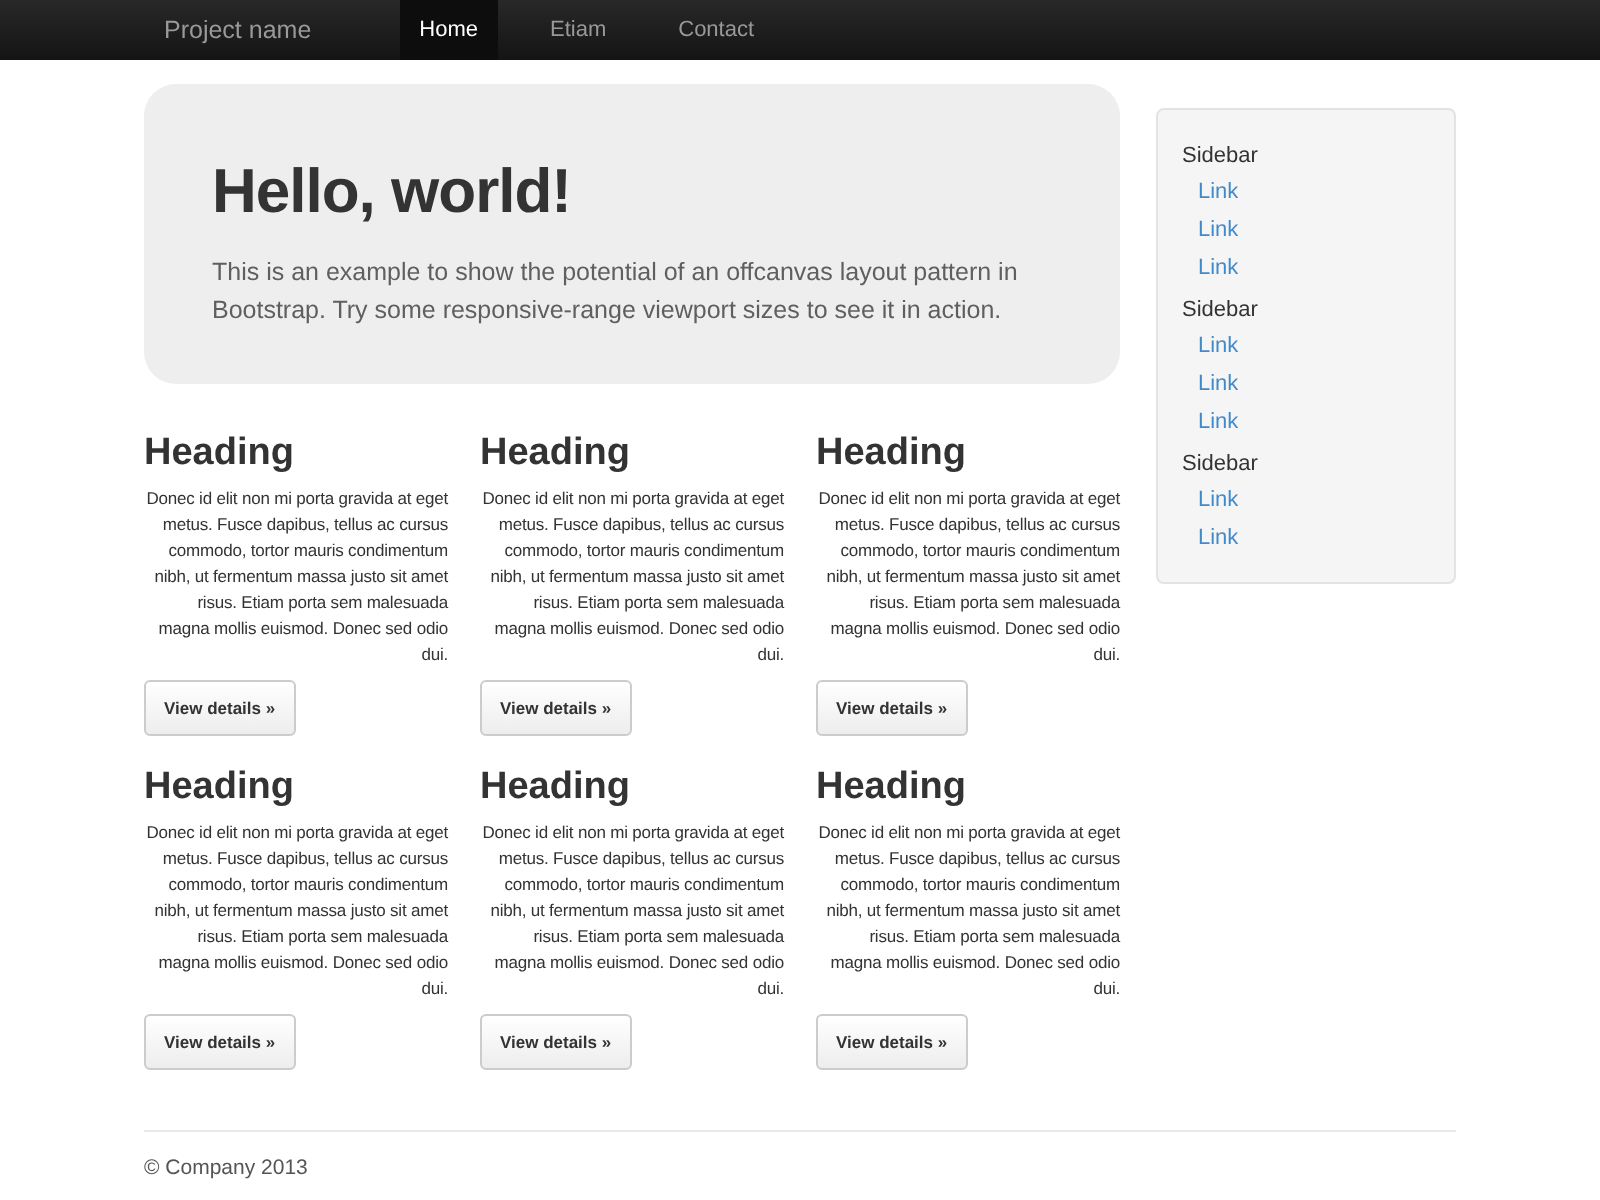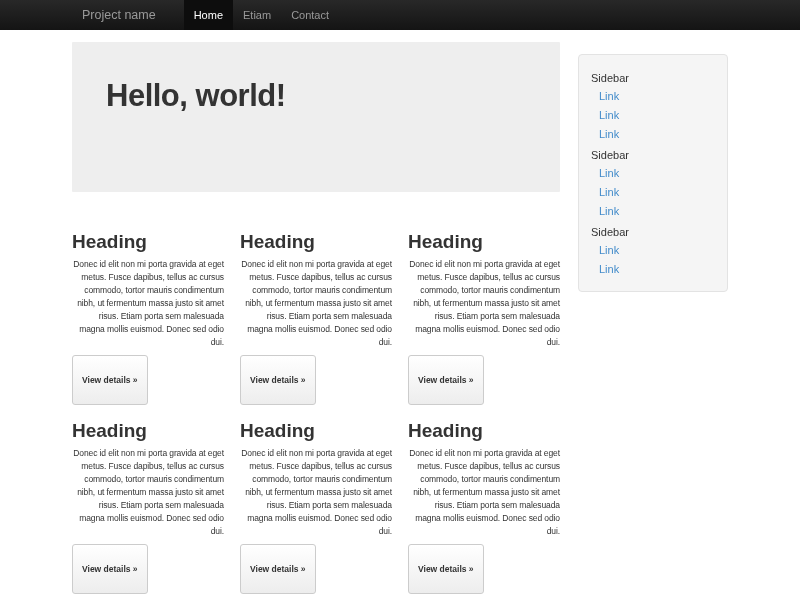--- a/index.html
+++ b/index.html
@@ -27,35 +27,36 @@
     padding: 0 10px;
     cursor: pointer;
   }
   .navbar-nav { display: flex; list-style: none; }
   .nav-item {
     color: #999999;
     font-size: 11px;
     line-height: 30px;
     padding: 0 10px;
     cursor: pointer;
+    margin-left: 16px;
   }
   .nav-item.active { background: #0d0d0d; color: #ffffff; }
 
   
   .container { width: 656px; margin: 0 auto; padding-top: 12px; }
   .content-row { display: flex; gap: 18px; }
   .main-col { width: 488px; }
 
   
   .jumbotron {
     background: #eeeeee;
-    border-radius: 1px;
+    border-radius: 16px;
     height: 150px;
     padding: 36px 34px;
-    margin-bottom: 40px;
+    margin-bottom: 25px;
   }
   .jumbotron h1 {
     font-size: 31px;
     letter-spacing: -0.5px;
     color: #333333;
     margin-bottom: 13px;
     font-weight: bold;
   }
   .jumbotron p {
     font-size: 12.5px;
@@ -85,21 +86,21 @@
   }
   .btn {
     display: inline-block;
     font-family: inherit;
     font-size: 8.5px;
     font-weight: bold;
     color: #333333;
     background: linear-gradient(#ffffff, #ededed);
     border: 1px solid #cccccc;
     border-radius: 3px;
-    padding: 19px 9px;
+    padding: 8px 9px;
     cursor: pointer;
   }
 
   
   .sidebar {
     width: 150px;
     background: #f5f5f5;
     border: 1px solid #e3e3e3;
     border-radius: 4px;
     padding: 12px;
@@ -131,20 +132,22 @@
   </ul>
 </nav>
 
 <div class="container">
   <div class="content-row">
 
     <div class="main-col">
 
       <div class="jumbotron">
         <h1>Hello, world!</h1>
+        <p>This is an example to show the potential of an offcanvas layout pattern in
+Bootstrap. Try some responsive-range viewport sizes to see it in action.</p>
       </div>
 
       <div class="cards-row">
         <div class="card">
           <h2>Heading</h2>
           <p>Donec id elit non mi porta gravida at eget
 metus. Fusce dapibus, tellus ac cursus
 commodo, tortor mauris condimentum
 nibh, ut fermentum massa justo sit amet
 risus. Etiam porta sem malesuada

